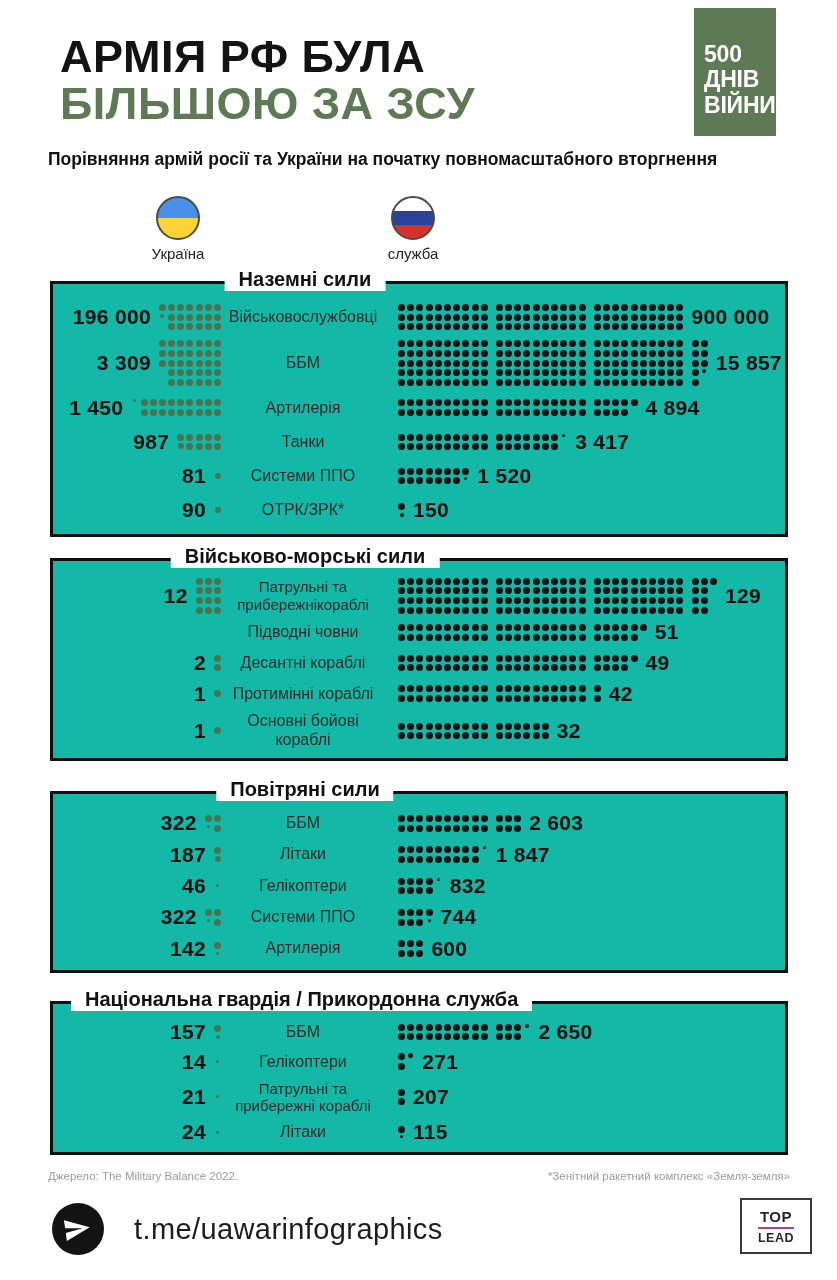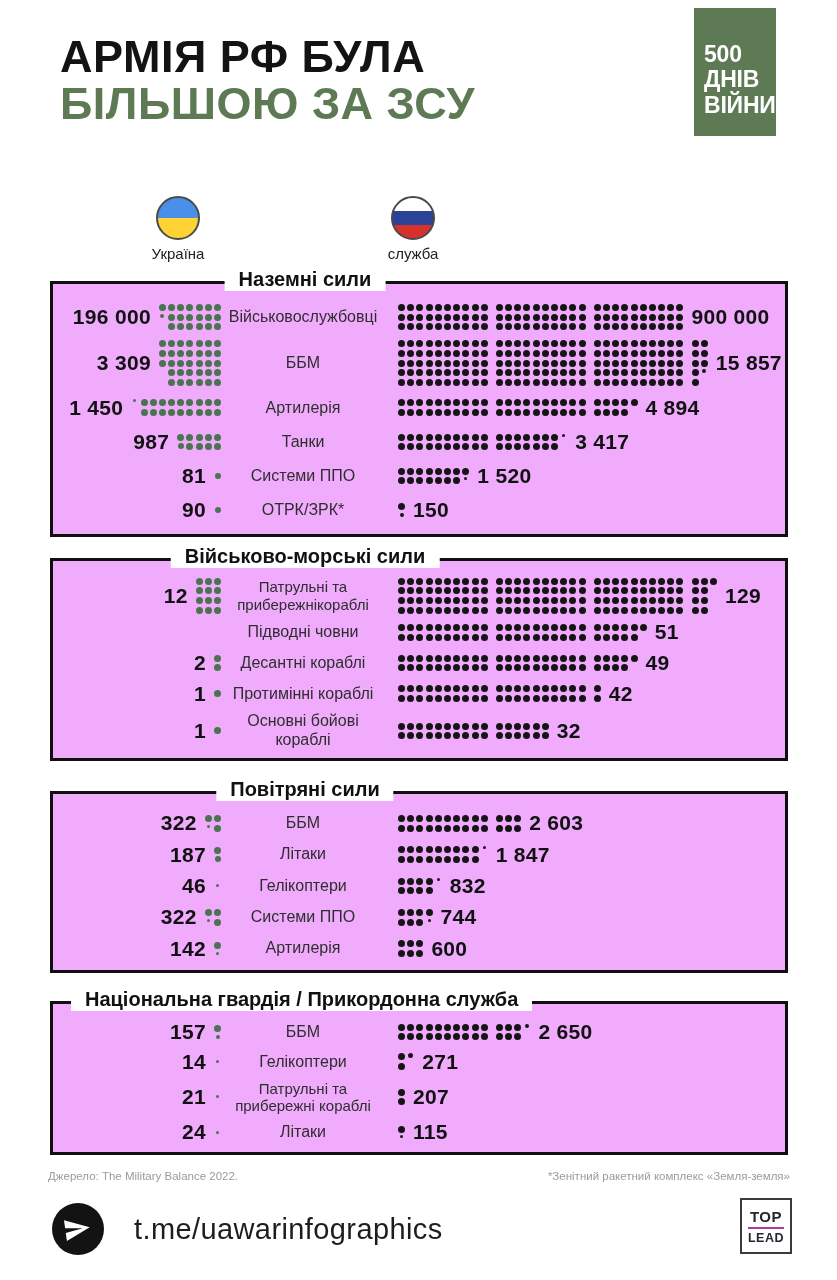--- a/index.html
+++ b/index.html
@@ -14,21 +14,21 @@
   .subtitle{position:absolute;left:48px;top:149px;width:745px;font-weight:700;font-size:17.5px;color:#111;}
 
   
   .flag-block{position:absolute;width:90px;text-align:center;}
   .flag{width:40px;height:40px;border-radius:50%;border:2px solid #4a4a4a;margin:0 auto;box-sizing:content-box;}
   .flag.ua{background:linear-gradient(#4a90e8 50%,#fdd335 50%);}
   .flag.ru{background:linear-gradient(#fff 33.4%,#2a4398 33.4% 66.7%,#d6322b 66.7%);}
   .flag-label{margin-top:5px;font-size:15px;color:#222;}
 
   
-  .section{position:absolute;left:50px;width:738px;border:3px solid #0f0f0f;box-sizing:border-box;background:#f0abfc;}
+  .section{position:absolute;left:50px;width:738px;border:3px solid #0f0f0f;box-sizing:border-box;background:#14b8a6;}
   .sec-title{position:absolute;top:-16px;background:#fff;padding:0 14px;font-weight:700;font-size:20px;color:#111;white-space:nowrap;}
   .sec-title.center{left:252px;transform:translateX(-50%);}
   .sec-title.left{left:18px;}
   .rows{display:flex;flex-direction:column;justify-content:space-evenly;height:100%;padding:10px 0 2px 0;box-sizing:border-box;}
   .row{display:flex;align-items:center;}
   .cell{display:flex;align-items:center;}
   .cell.ua{width:168px;justify-content:flex-end;gap:8px;}
   .cell.ru{flex:1;justify-content:flex-start;gap:8px;margin-left:13px;}
   .num{font-weight:800;font-size:21px;color:#111;white-space:nowrap;letter-spacing:.3px;}
   .label{width:164px;text-align:center;font-size:16px;color:#2e2e2e;line-height:1.15;}
@@ -41,21 +41,21 @@
   .dot{width:7px;height:7px;border-radius:50%;flex:0 0 auto;}
   .dot.g{background:#4a7450;}
   .dot.k{background:#151515;}
 
   
   .source{position:absolute;left:48px;top:1170px;font-size:11.5px;color:#9b9b9b;}
   .footnote{position:absolute;right:47px;top:1170px;font-size:11.5px;color:#9b9b9b;}
   .tg{position:absolute;left:52px;top:1203px;display:flex;align-items:center;gap:30px;}
   .tg-icon{width:52px;height:52px;border-radius:50%;background:#131313;display:flex;align-items:center;justify-content:center;}
   .tg-text{font-size:29px;color:#1d1d1d;letter-spacing:.4px;}
-  .brand{position:absolute;left:740px;top:1198px;width:52px;height:56px;border:2px solid #3a3a3a;background:#fff;
+  .brand{position:absolute;left:740px;top:1198px;width:72px;height:56px;border:2px solid #3a3a3a;background:#fff;
          box-sizing:border-box;display:flex;flex-direction:column;align-items:center;justify-content:center;}
   .brand .t{font-weight:700;font-size:15px;color:#26262e;letter-spacing:.5px;}
   .brand .line{width:36px;height:2px;background:#b13a9d;margin:2px 0;}
   .brand .b{font-weight:700;font-size:12.5px;color:#26262e;letter-spacing:.5px;}
 </style>
 </head>
 <body>
 
 <div class="page">
 
@@ -63,20 +63,21 @@
     <div>АРМІЯ РФ БУЛА</div>
     <div class="l2">БІЛЬШОЮ ЗА ЗСУ</div>
   </div>
 
   <div class="badge">
     <div>500</div>
     <div>ДНІВ</div>
     <div>ВІЙНИ</div>
   </div>
 
+  <div class="subtitle">Порівняння армій росії та України на початку повномасштабного вторгнення</div>
 
   <div class="flag-block" style="left:133px;top:196px;">
     <div class="flag ua"></div>
     <div class="flag-label">Україна</div>
   </div>
   <div class="flag-block" style="left:368px;top:196px;">
     <div class="flag ru"></div>
     <div class="flag-label">служба</div>
   </div>
 

